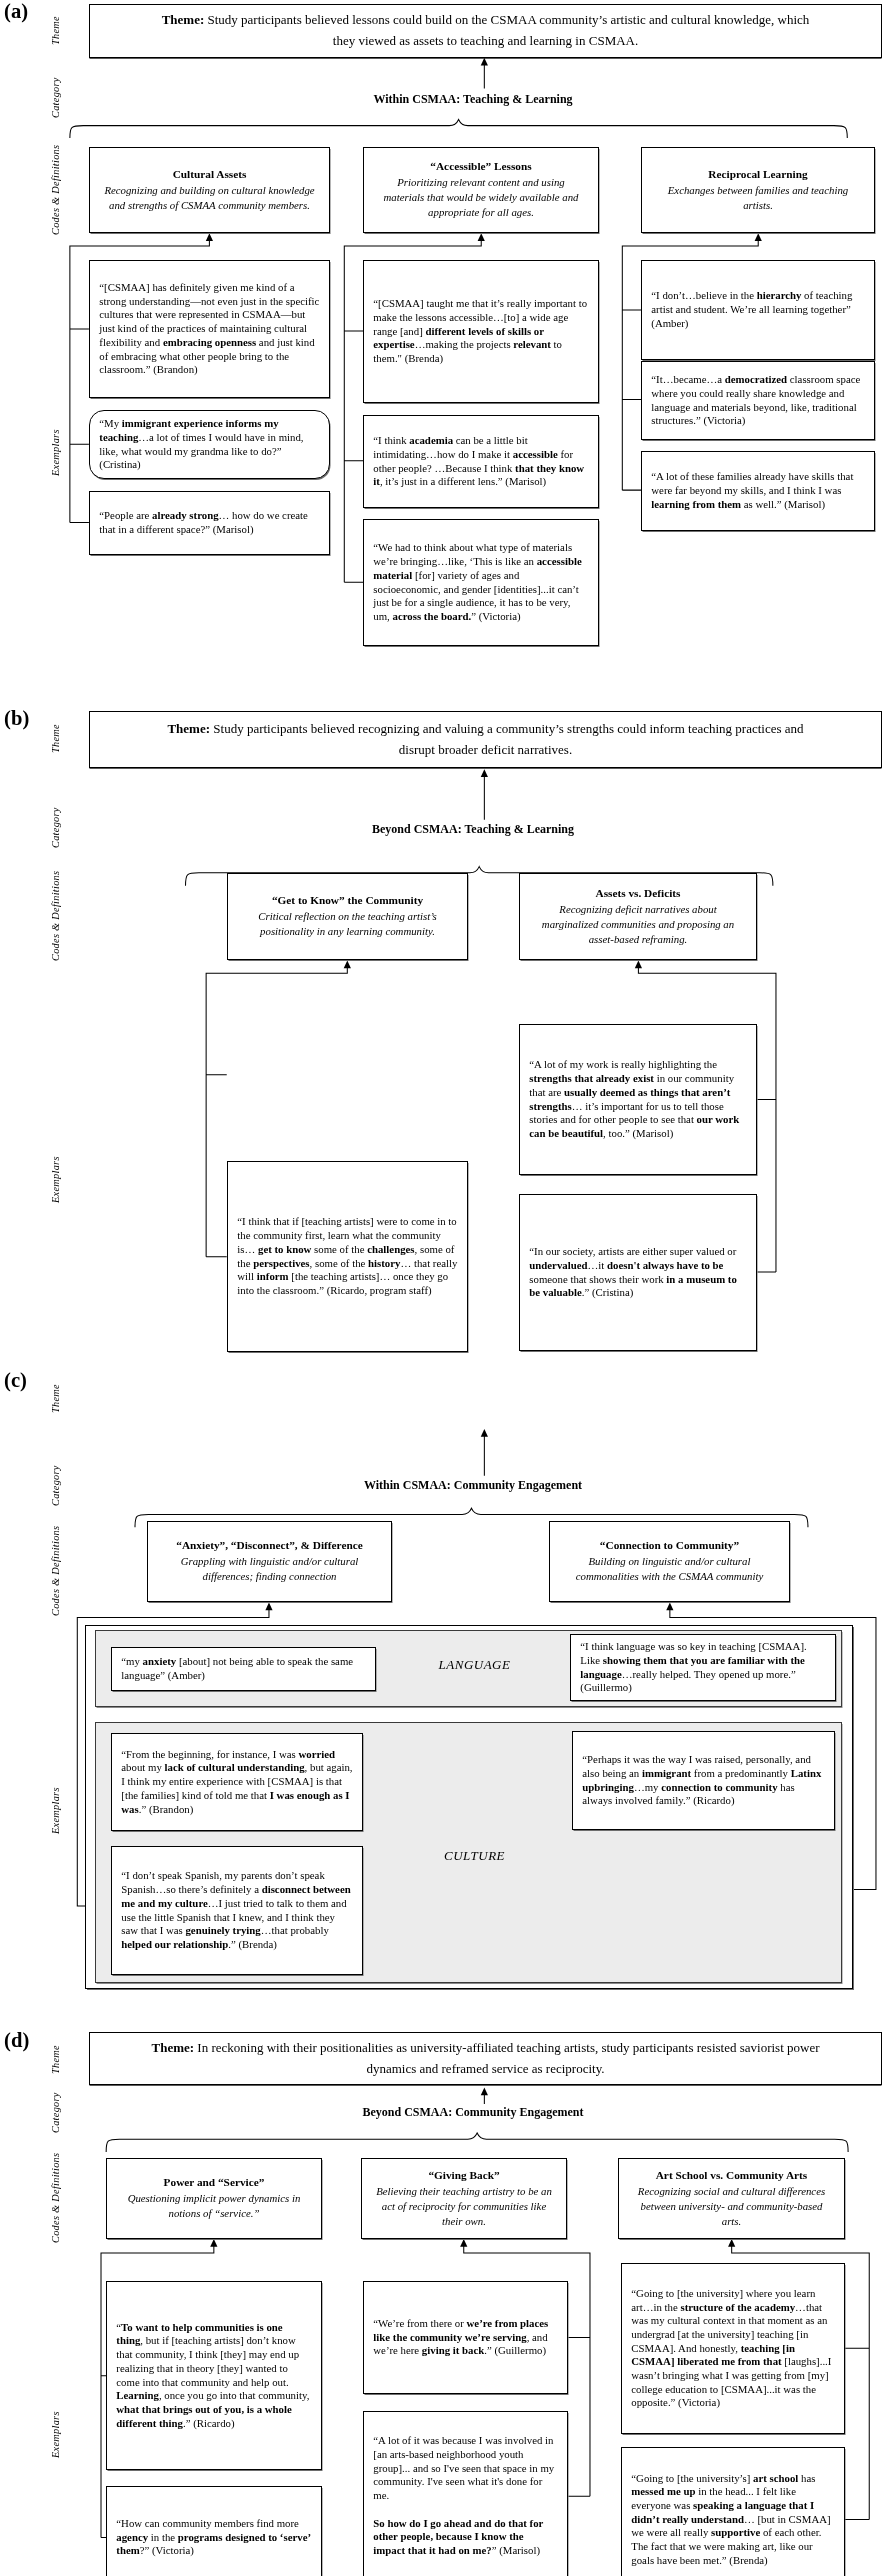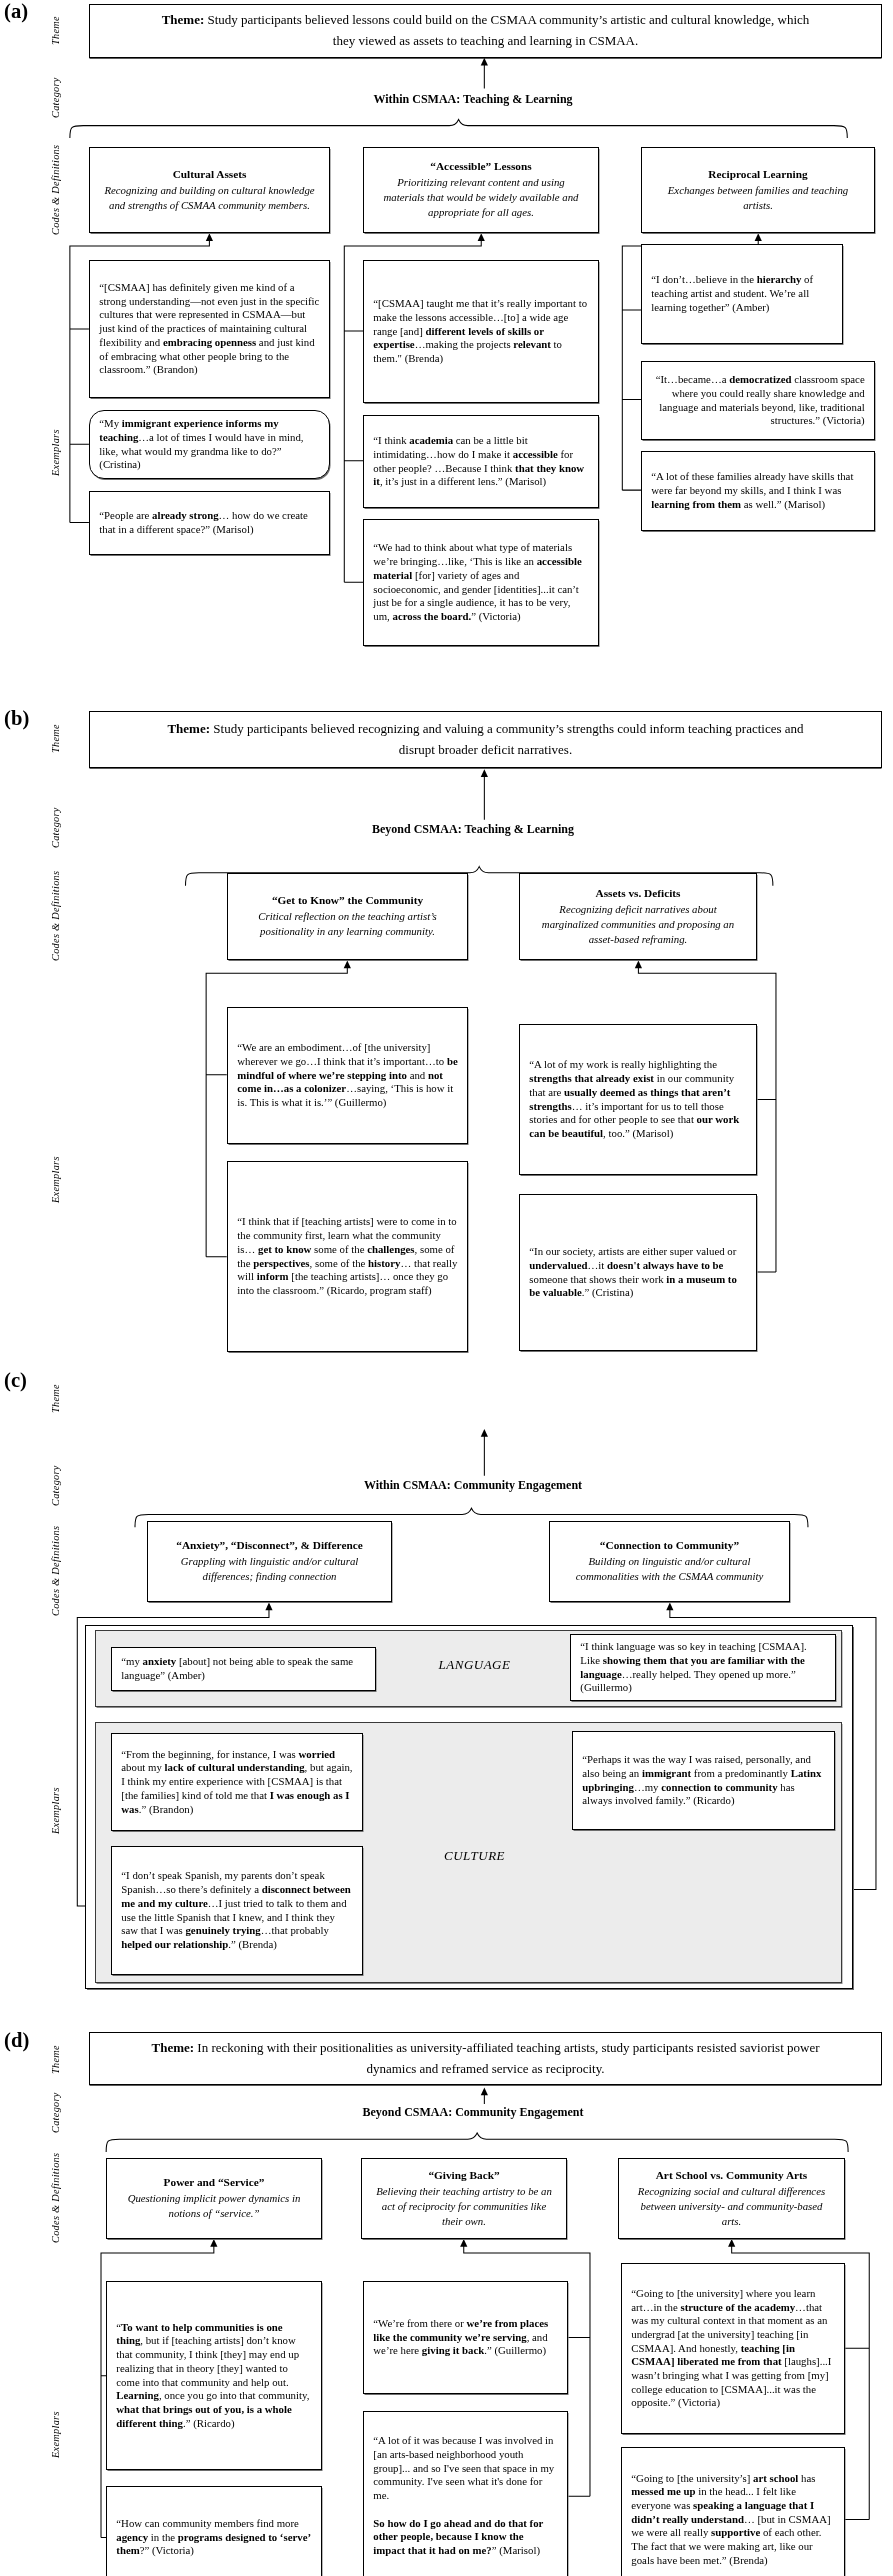--- a/index.html
+++ b/index.html
@@ -94,24 +94,24 @@
   <div class="box quote" style="left:363px;top:260px;width:236px;height:143px;">
       <p>“[CSMAA] taught me that it’s really important to make the lessons accessible…[to] a wide age range [and] <b>different levels of skills or expertise</b>…making the projects <b>relevant</b> to them." (Brenda)</p>
     </div>
   <div class="box quote" style="left:363px;top:415px;width:236px;height:93px;">
       <p>“I think <b>academia</b> can be a little bit intimidating…how do I make it <b>accessible</b> for other people? …Because I think <b>that they know it</b>, it’s just in a different lens.” (Marisol)</p>
     </div>
   <div class="box quote" style="left:363px;top:519px;width:236px;height:127px;">
       <p>“We had to think about what type of materials we’re bringing…like, ‘This is like an <b>accessible material</b> [for] variety of ages and socioeconomic, and gender [identities]...it can’t just be for a single audience, it has to be very, um, <b>across the board.</b>” (Victoria)</p>
     </div>
 
-  <div class="box quote" style="left:641px;top:244px;width:202px;height:100px;">
+  <div class="box quote" style="left:641px;top:260px;width:234px;height:100px;">
       <p>“I don’t…believe in the <b>hierarchy</b> of teaching artist and student. We’re all learning together” (Amber)</p>
     </div>
-  <div class="box quote" style="left:641px;top:361px;width:234px;height:79px;text-align:right;">
+  <div class="box quote" style="left:641px;top:361px;width:234px;height:79px;">
       <p>“It…became…a <b>democratized</b> classroom space where you could really share knowledge and language and materials beyond, like, traditional structures.” (Victoria)</p>
     </div>
   <div class="box quote" style="left:641px;top:451px;width:234px;height:80px;">
       <p>“A lot of these families already have skills that were far beyond my skills, and I think I was <b>learning from them</b> as well.” (Marisol)</p>
     </div>
 </section>
 
 <section class="panel" style="top:659px;height:711px;">
   <div class="panel-letter" style="top:49px;">(b)</div>
   <div class="side-label" style="top:54px;height:52px;">Theme</div>
@@ -136,23 +136,20 @@
 
   <div class="box code-box" style="left:227px;top:214px;width:241px;height:87px;">
     <div class="code-title">“Get to Know” the Community</div>
     <div class="code-def">Critical reflection on the teaching artist’s positionality in any learning community.</div>
   </div>
   <div class="box code-box" style="left:519px;top:214px;width:238px;height:87px;">
     <div class="code-title">Assets vs. Deficits</div>
     <div class="code-def">Recognizing deficit narratives about marginalized communities and proposing an asset-based reframing.</div>
   </div>
 
-  <div class="box quote" style="left:227px;top:348px;width:241px;height:137px;">
-      <p>“We are an embodiment…of [the university] wherever we go…I think that it’s important…to <b>be mindful of where we’re stepping into</b> and <b>not come in…as a colonizer</b>…saying, ‘This is how it is. This is what it is.’” (Guillermo)</p>
-    </div>
   <div class="box quote" style="left:227px;top:502px;width:241px;height:191px;">
       <p>“I think that if [teaching artists] were to come in to the community first, learn what the community is… <b>get to know</b> some of the <b>challenges</b>, some of the <b>perspectives</b>, some of the <b>history</b>… that really will <b>inform</b> [the teaching artists]… once they go into the classroom.” (Ricardo, program staff)</p>
     </div>
 
   <div class="box quote" style="left:519px;top:365px;width:238px;height:151px;">
       <p>“A lot of my work is really highlighting the <b>strengths that already exist</b> in our community that are <b>usually deemed as things that aren’t strengths</b>… it’s important for us to tell those stories and for other people to see that <b>our work can be beautiful</b>, too.” (Marisol)</p>
     </div>
   <div class="box quote" style="left:519px;top:535px;width:238px;height:157px;">
       <p>“In our society, artists are either super valued or <b>undervalued</b>…it <b>doesn't always have to be</b> someone that shows their work <b>in a museum to be valuable</b>.” (Cristina)</p>
     </div>

